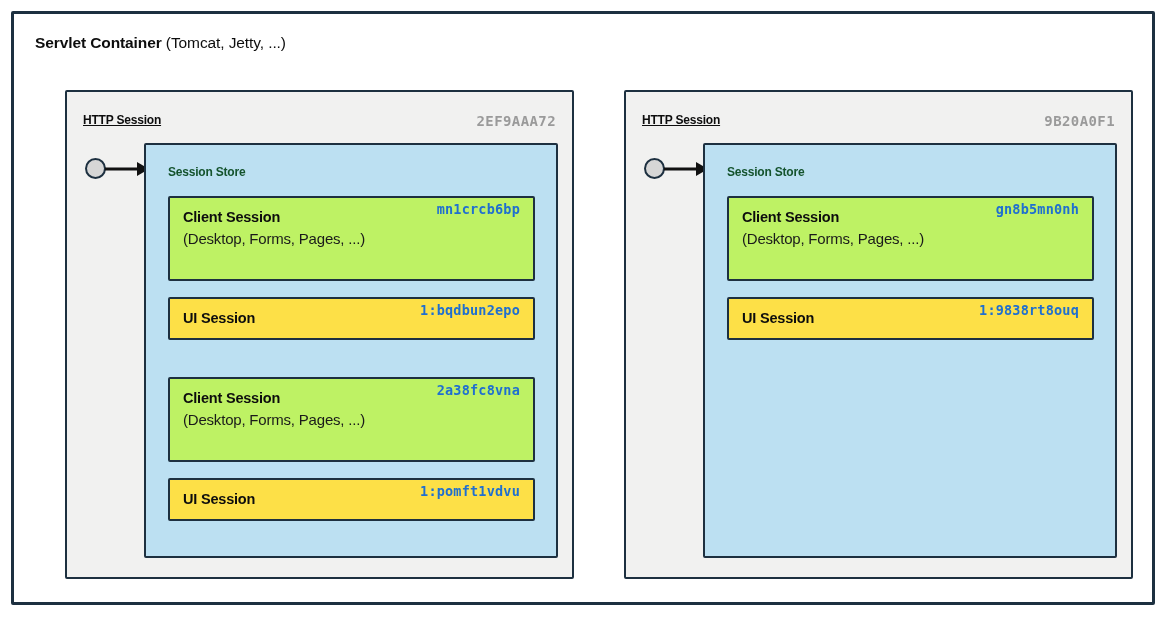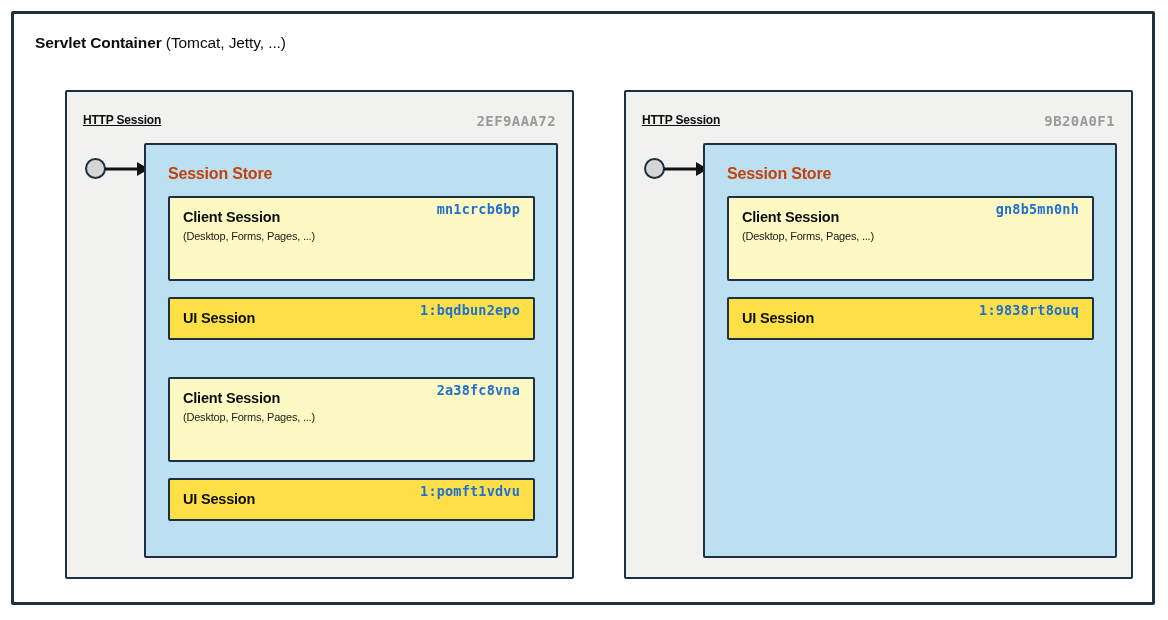--- a/index.html
+++ b/index.html
@@ -118,37 +118,37 @@
     background: #bce0f2;
     border-radius: 2px;
   }
   .session-store.left  { left: 77px; top: 51px; width: 414px; height: 415px; }
   .session-store.right { left: 77px; top: 51px; width: 414px; height: 415px; }
 
   .session-store-title {
     position: absolute;
     left: 22px;
     top: 20px;
-    font-size: 16px;
-    font-weight: bold;
-    color: #c2410c;
+    font-size: 12px;
+    font-weight: bold;
+    color: #14532d;
     letter-spacing: -0.2px;
   }
 
   
   .card {
     position: absolute;
     box-sizing: border-box;
     border: 2.5px solid #1d3040;
     border-radius: 2px;
     left: 22px;
     width: 367px;
   }
   .card.client {
-    background: #fef9c3;
+    background: #bef264;
     height: 85px;
   }
   .card.ui {
     background: #fde047;
     height: 43px;
   }
 
   .card-label {
     position: absolute;
     left: 13px;
@@ -158,21 +158,21 @@
     color: #0d0d0d;
     letter-spacing: -0.2px;
   }
   .card.ui .card-label {
     top: 11px;
   }
   .card-sub {
     position: absolute;
     left: 13px;
     top: 32px;
-    font-size: 11px;
+    font-size: 15px;
     font-weight: normal;
     color: #1a1a1a;
     letter-spacing: -0.2px;
   }
   .card-id {
     position: absolute;
     right: 13px;
     top: 3px;
     font-family: "DejaVu Sans Mono", monospace;
     font-size: 13.5px;

